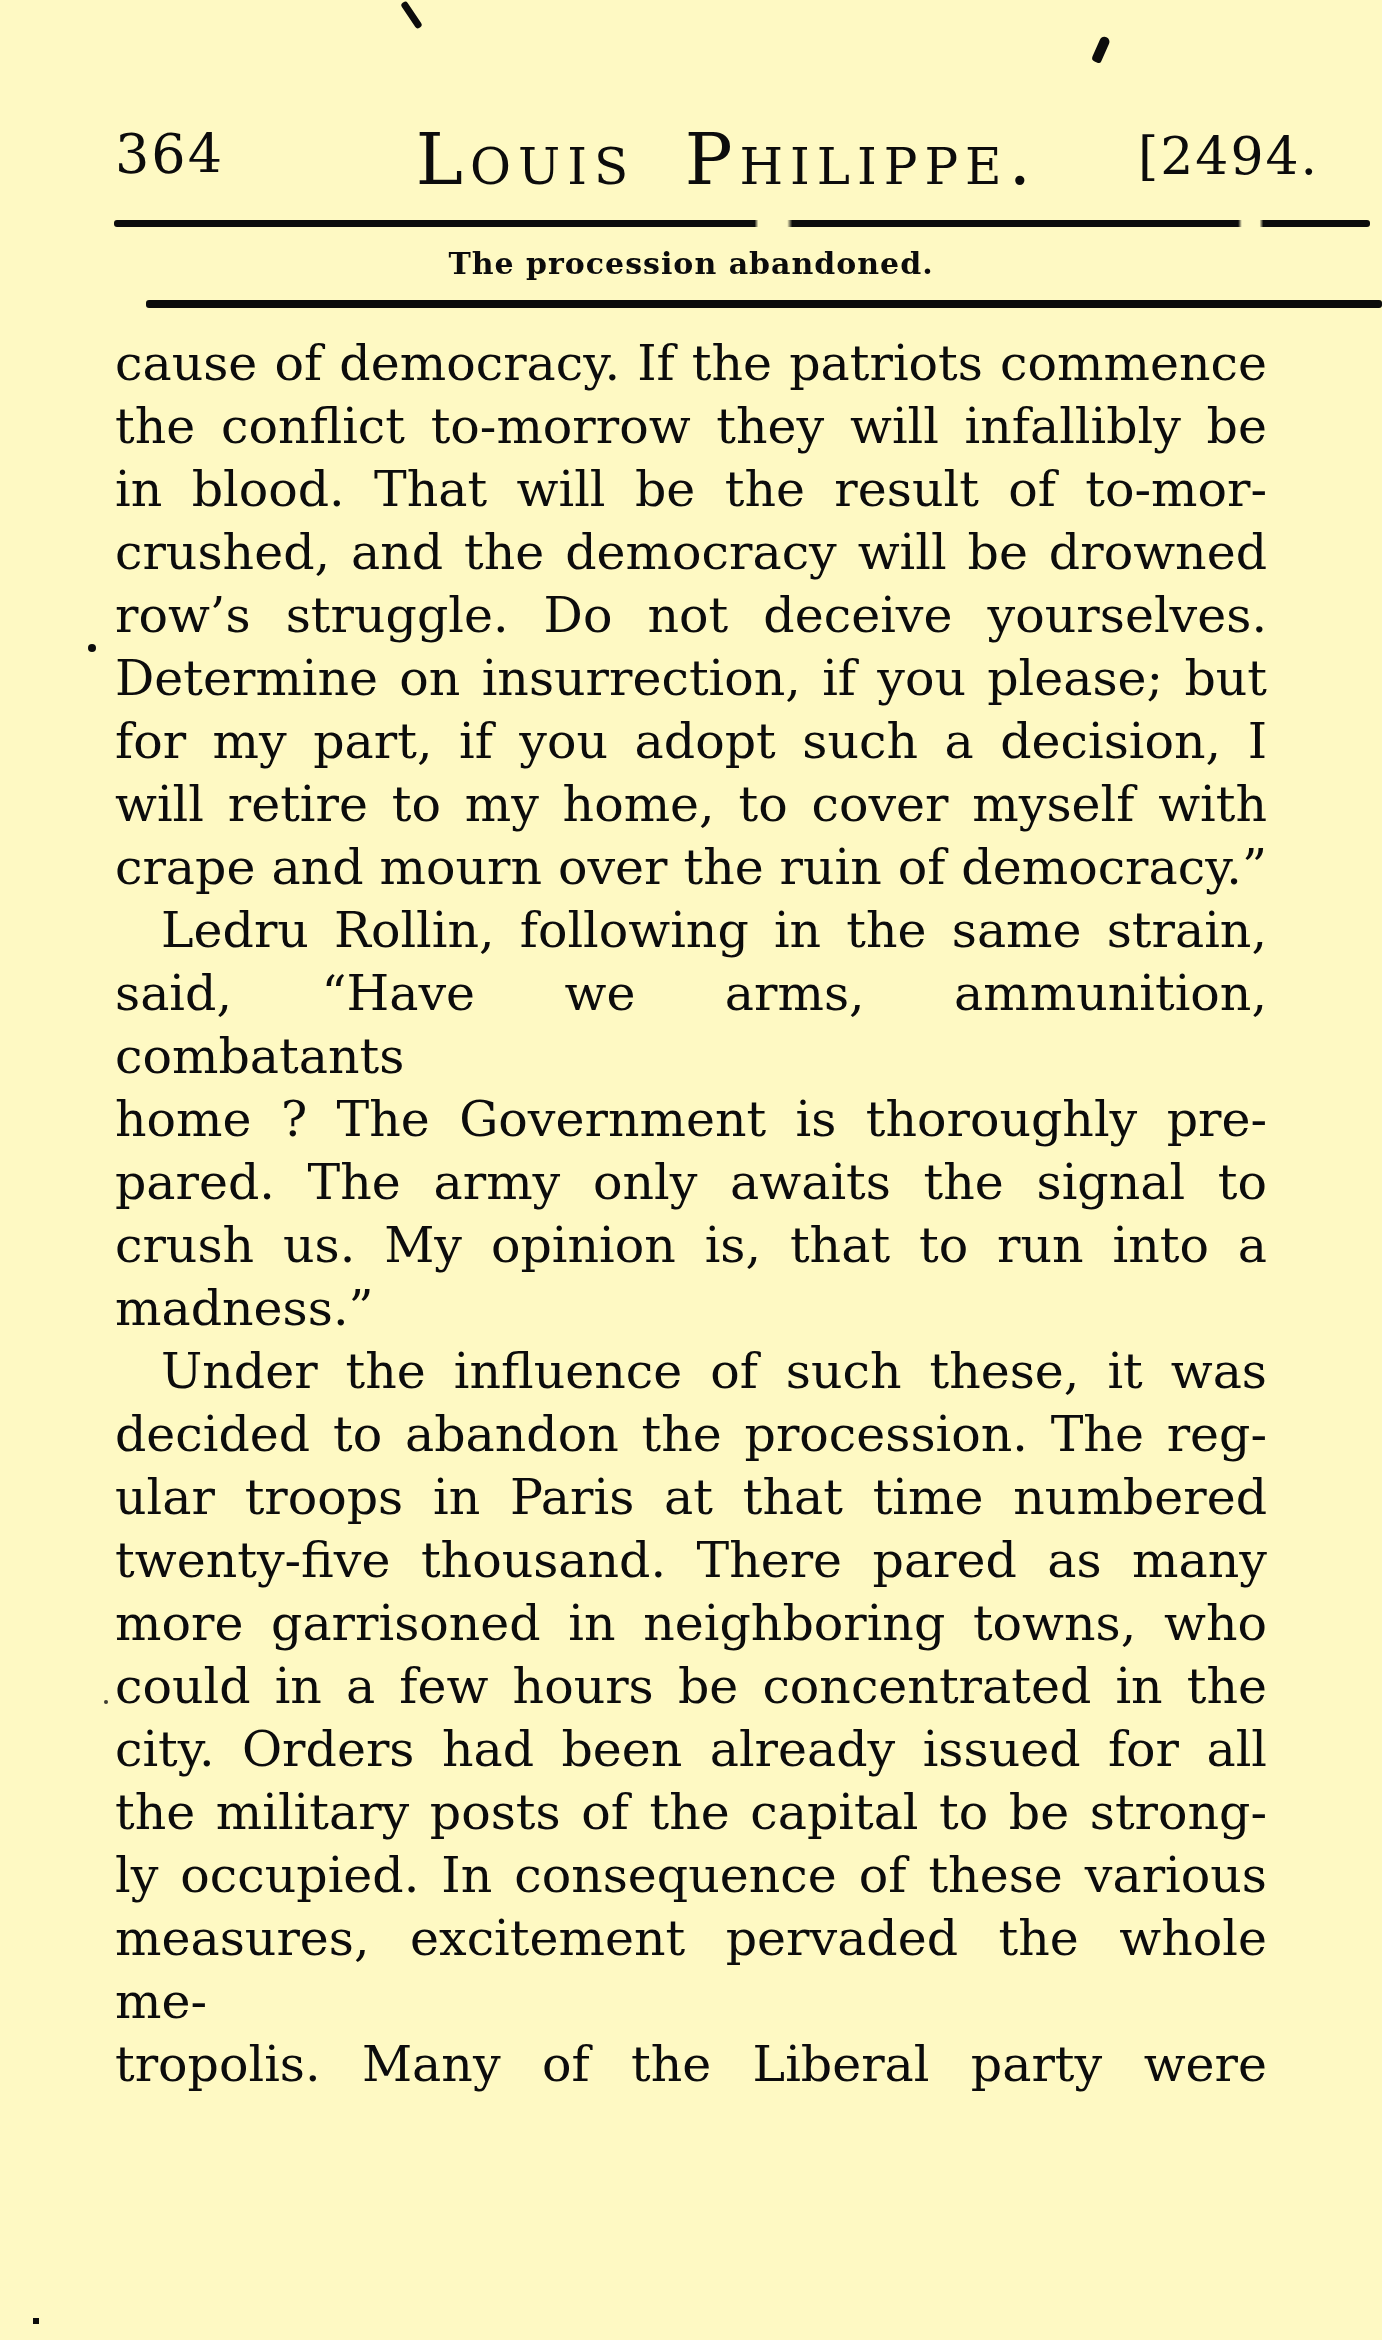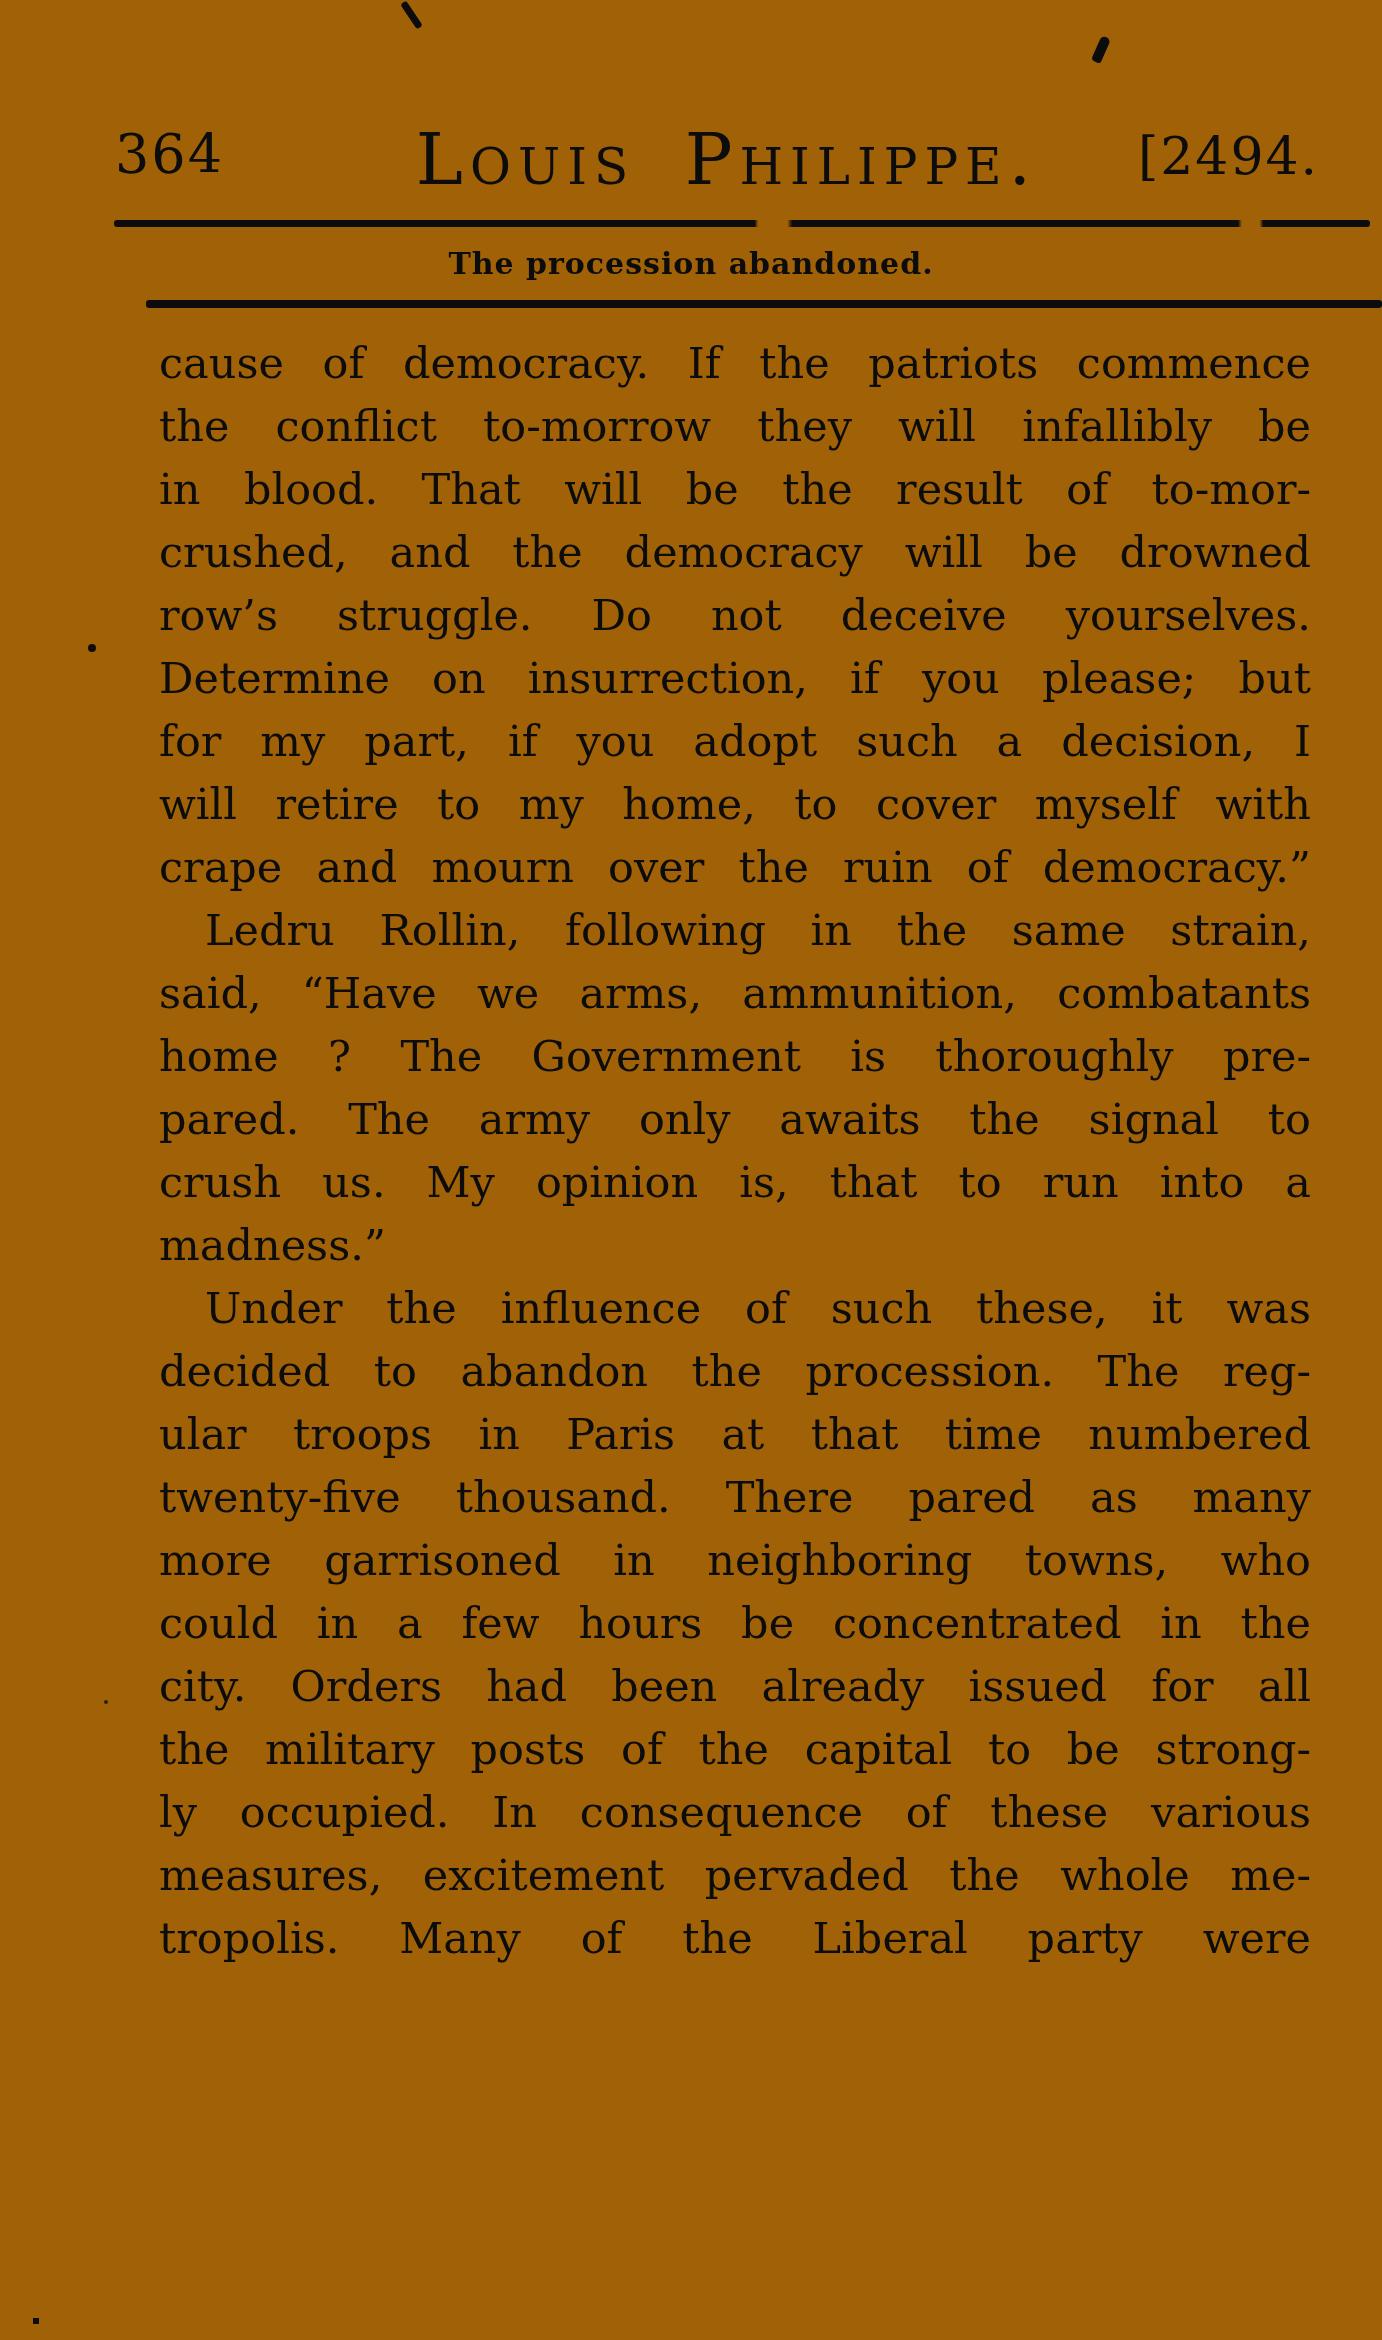--- a/index.html
+++ b/index.html
@@ -4,21 +4,21 @@
 <style>
   html, body {
     margin: 0;
     padding: 0;
     background: #e8e8e8;
   }
   .page {
     position: relative;
     width: 1382px;
     height: 2340px;
-    background: #a16207;
+    background: #fef9c3;
     overflow: hidden;
     font-family: "DejaVu Serif", "Liberation Serif", serif;
     color: #0c0c0c;
   }
 
   
   .page-number {
     position: absolute;
     top: 128px;
     left: 115px;
@@ -82,23 +82,22 @@
     background: #0c0c0c;
     border-radius: 3px;
   }
 
   
   .body-text {
     position: absolute;
     top: 332px;
     left: 115px;
     width: 1152px;
-    font-size: 43px;
+    font-size: 49px;
     line-height: 63px;
-    margin-left: 44px;
   }
   .line {
     text-align: justify;
     text-align-last: justify;
     white-space: normal;
   }
   .line.short {
     text-align-last: left;
   }
   .line.indent {

